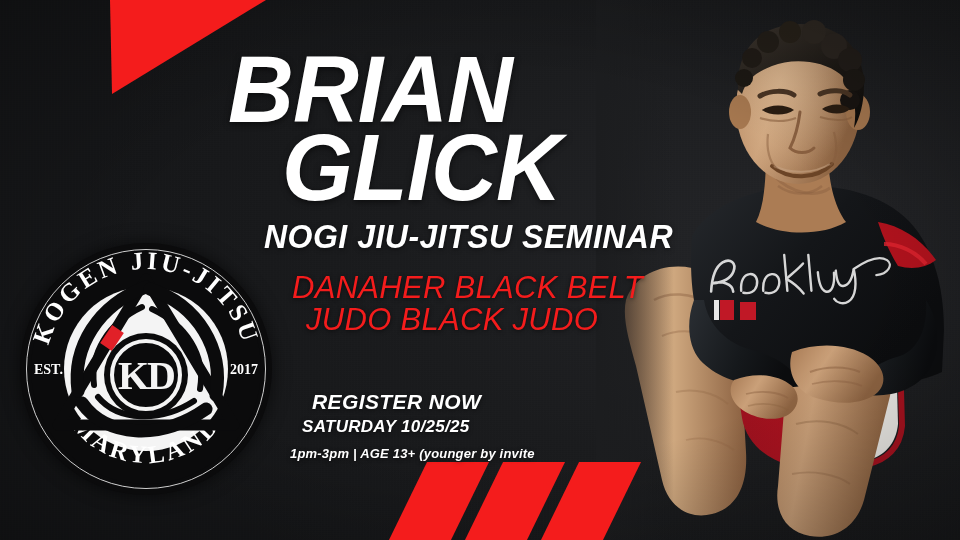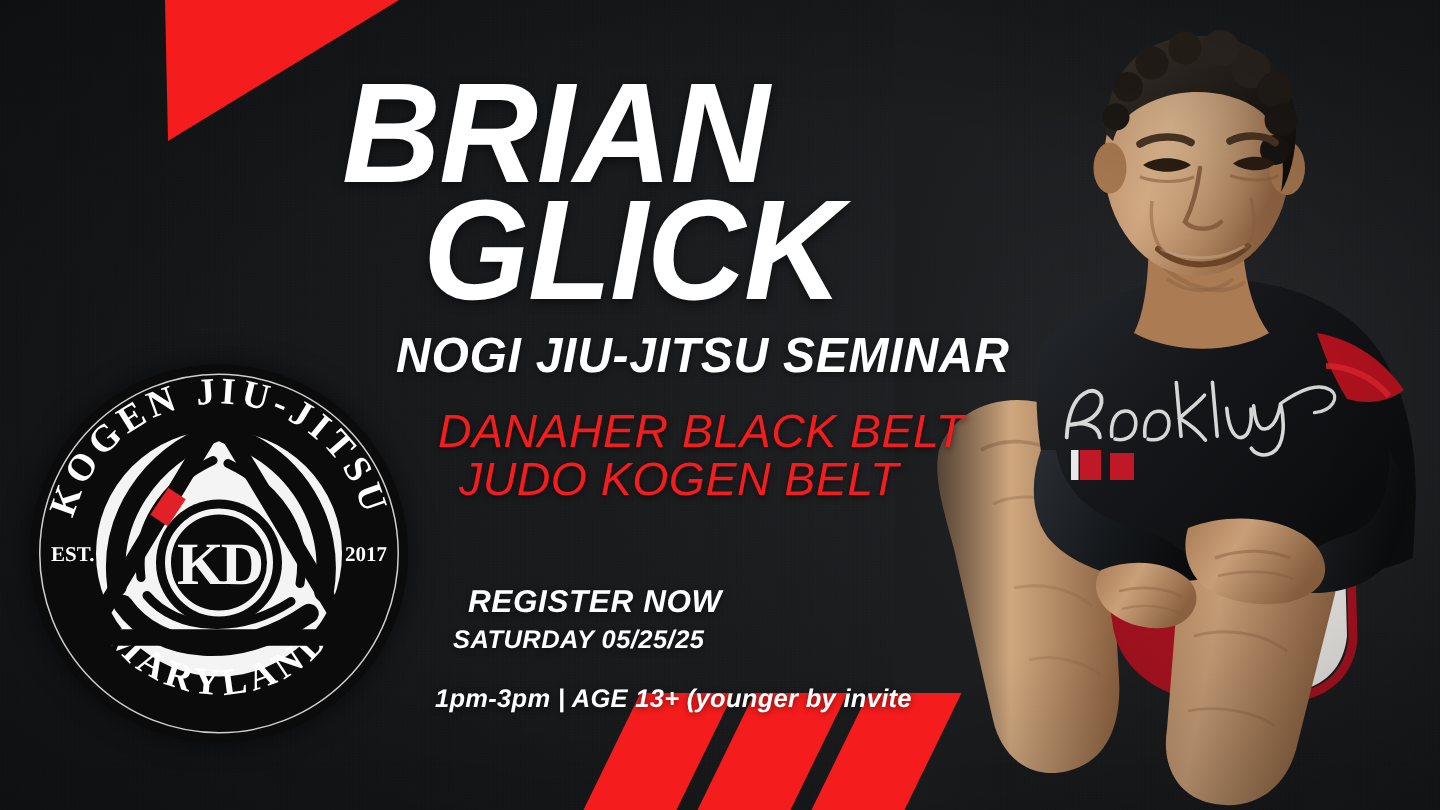--- a/index.html
+++ b/index.html
@@ -154,23 +154,23 @@
   }
   .reg-date {
     display: block;
     font-size: 17px;
     letter-spacing: .3px;
     margin-top: 3px;
     margin-left: 12px;
   }
   .reg-time {
     display: block;
-    font-size: 17px;
+    font-size: 13px;
     letter-spacing: .2px;
-    margin-top: 19px;
+    margin-top: 9px;
     margin-left: 0;
   }
 
   
   .logo {
     position: absolute;
     left: 20px;
     top: 243px;
     width: 252px;
     height: 252px;
@@ -399,26 +399,26 @@
     <div class="slash s3"></div>
   </div>
 
   <div class="headline">
     <div class="name-line name-first">BRIAN</div>
     <div class="name-line name-last">GLICK</div>
     <div class="subtitle">NOGI JIU-JITSU SEMINAR</div>
 
     <div class="creds">
       <span class="cred-1">DANAHER BLACK BELT</span>
-      <span class="cred-2">JUDO KOGEN BELT</span>
+      <span class="cred-2">JUDO BLACK JUDO</span>
     </div>
 
     <div class="register">
       <span class="reg-head">REGISTER NOW</span>
-      <span class="reg-date">SATURDAY 05/25/25</span>
+      <span class="reg-date">SATURDAY 10/25/25</span>
       <span class="reg-time">1pm-3pm | AGE 13+ (younger by invite</span>
     </div>
   </div>
 
   <div class="logo">
     <div class="logo-ring-outer"></div>
     <div class="logo-hairline"></div>
     <div class="logo-ring-inner"></div>
     <div class="logo-disc"></div>
 

